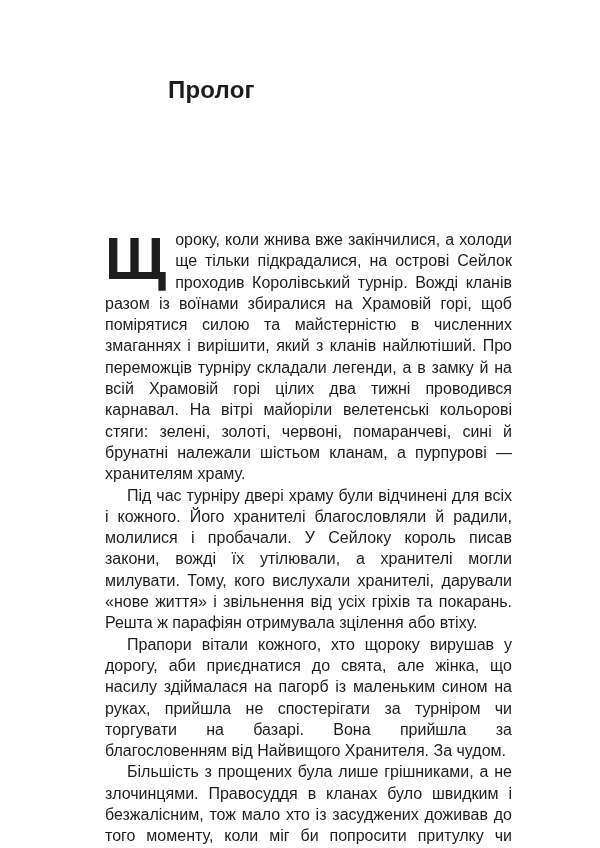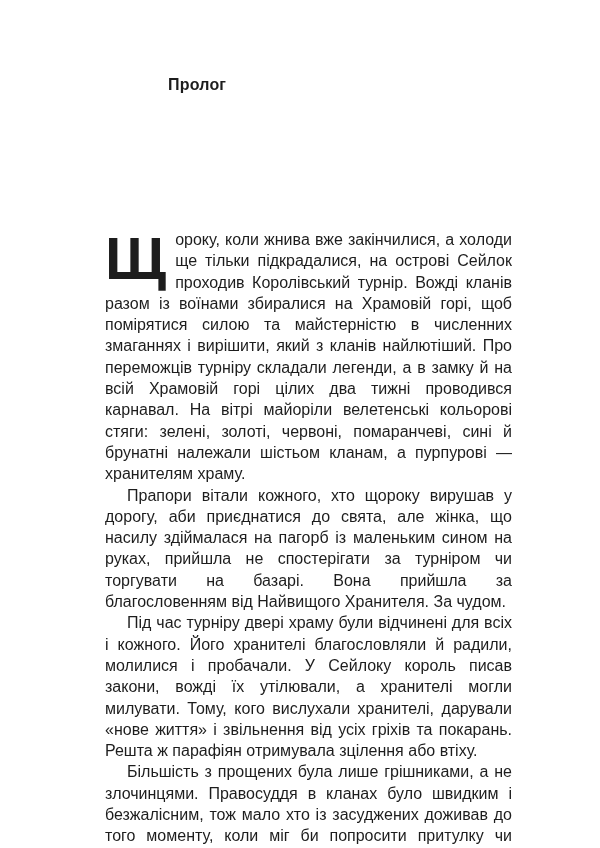--- a/index.html
+++ b/index.html
@@ -16,21 +16,21 @@
     height: 848px;
     background: #ffffff;
     font-family: "Liberation Sans", sans-serif;
     color: #1d1d1d;
   }
   .heading {
     position: absolute;
     left: 168px;
     top: 76px;
     margin: 0;
-    font-size: 16px;
+    font-size: 24px;
     font-weight: 700;
     letter-spacing: 0.2px;
     color: #1d1d1d;
   }
   .body-text {
     position: absolute;
     left: 105px;
     top: 229px;
     width: 407px;
     font-size: 16px;
@@ -57,17 +57,17 @@
     font-weight: 400;
   }
 </style>
 </head>
 <body>
 
 <div class="page">
   <h1 class="heading">Пролог</h1>
   <div class="body-text" style="color: rgb(29, 29, 29);">
       <p><span class="dropcap">Щ</span><span class="lead">ороку,</span> коли жнива вже закінчилися, а холоди ще тільки підкрадалися, на острові Сейлок проходив Королівський турнір. Вожді кланів разом із воїнами збиралися на Храмовій горі, щоб помірятися силою та майстерністю в численних змаганнях і вирішити, який з кланів найлютіший. Про переможців турніру складали легенди, а в замку й на всій Храмовій горі цілих два тижні проводився карнавал. На вітрі майоріли велетенські кольорові стяги: зелені, золоті, червоні, помаранчеві, сині й брунатні належали шістьом кланам, а пурпурові — хранителям храму.</p>
+      <p>Під час турніру двері храму були відчинені для всіх і кожного. Його хранителі благословляли й радили, молилися і пробачали. У Сейлоку король писав закони, вожді їх утілювали, а хранителі могли милувати. Тому, кого вислухали хранителі, дарували «нове життя» і звільнення від усіх гріхів та покарань. Решта ж парафіян отримувала зцілення або втіху.</p>
       <p>Прапори вітали кожного, хто щороку вирушав у дорогу, аби приєднатися до свята, але жінка, що насилу здіймалася на пагорб із маленьким сином на руках, прийшла не спостерігати за турніром чи торгувати на базарі. Вона прийшла за благословенням від Найвищого Хранителя. За чудом.</p>
-      <p>Під час турніру двері храму були відчинені для всіх і кожного. Його хранителі благословляли й радили, молилися і пробачали. У Сейлоку король писав закони, вожді їх утілювали, а хранителі могли милувати. Тому, кого вислухали хранителі, дарували «нове життя» і звільнення від усіх гріхів та покарань. Решта ж парафіян отримувала зцілення або втіху.</p>
       <p>Більшість з прощених була лише грішниками, а не злочинцями. Правосуддя в кланах було швидким і безжалісним, тож мало хто із засуджених доживав до того моменту, коли міг би попросити притулку чи аудієнції у хранителів.</p>
     </div>
 </div>
 
 </body></html>

